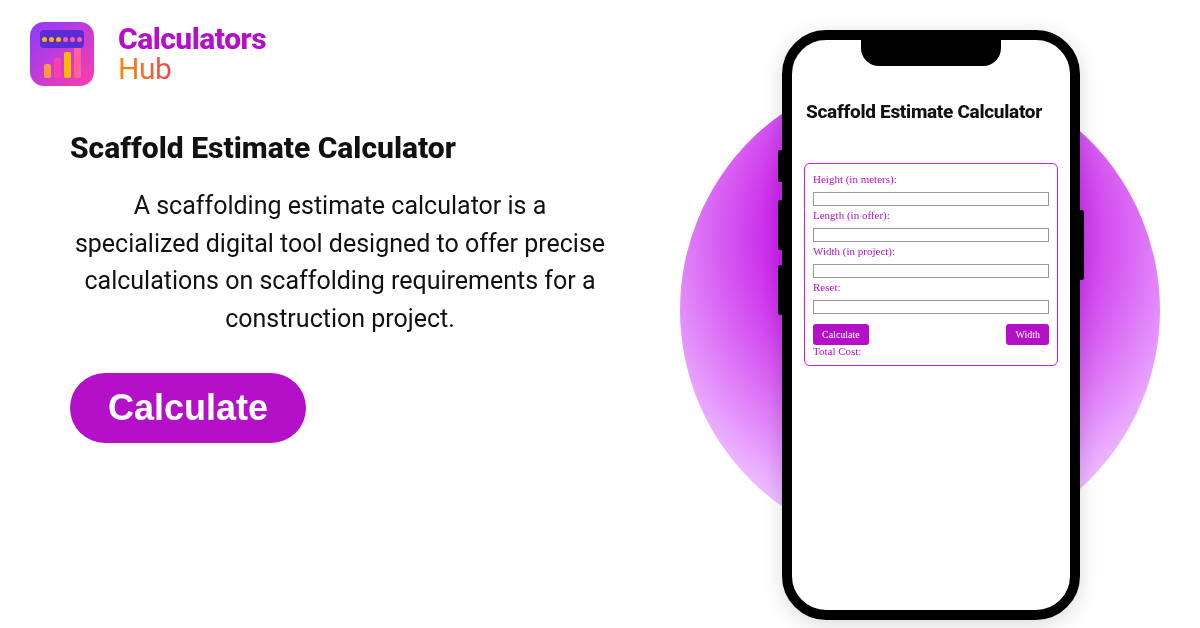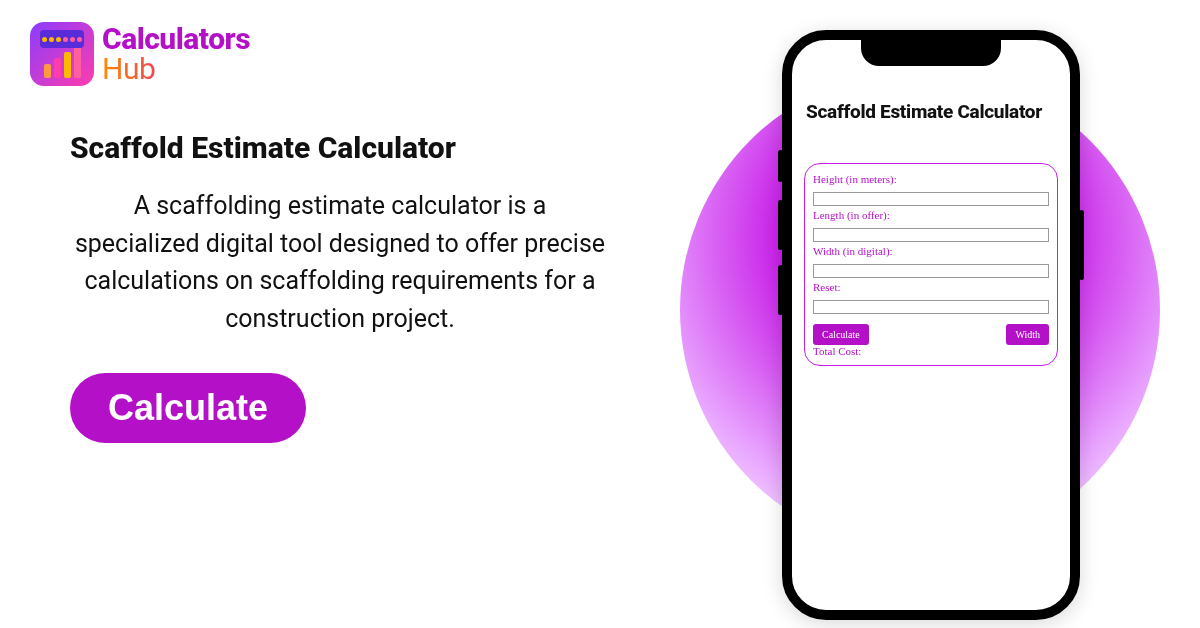--- a/index.html
+++ b/index.html
@@ -12,21 +12,21 @@
     overflow: hidden;
   }
 
   
   .logo {
     position: absolute;
     top: 22px;
     left: 30px;
     display: flex;
     align-items: center;
-    gap: 8px;
+    gap: 24px;
   }
   .logo-icon {
     width: 64px;
     height: 64px;
     border-radius: 14px;
     background: linear-gradient(135deg, #8b3cff 0%, #ff3cac 100%);
     position: relative;
     display: flex;
     align-items: flex-end;
     justify-content: center;
@@ -160,21 +160,21 @@
   .app-title {
     font-size: 19px;
     font-weight: 800;
     color: #111;
     text-align: left;
     margin: 10px 2px 40px;
     letter-spacing: -0.3px;
   }
   .form-card {
     border: 1px solid #c81ee8;
-    border-radius: 16px;
+    border-radius: 6px;
     padding: 6px 8px 8px;
   }
   .form-label {
     font-size: 11px;
     color: #b410c8;
     margin-top: 3px;
     margin-bottom: 2px;
     font-family: Georgia, serif;
   }
   .form-input {
@@ -249,21 +249,21 @@
   <div class="phone-screen">
     <div class="app-title">Scaffold Estimate Calculator</div>
 
     <div class="form-card">
       <div class="form-label">Height (in meters):</div>
       <input class="form-input" style="">
 
       <div class="form-label">Length (in offer):</div>
       <input class="form-input" style="">
 
-      <div class="form-label">Width (in digital):</div>
+      <div class="form-label">Width (in project):</div>
       <input class="form-input" style="">
 
       <div class="form-label">Reset:</div>
       <input class="form-input" style="">
 
       <div class="btn-row">
         <button class="mini-btn">Calculate</button>
         <button class="mini-btn">Width</button>
       </div>
       <div class="total">Total Cost:</div>

